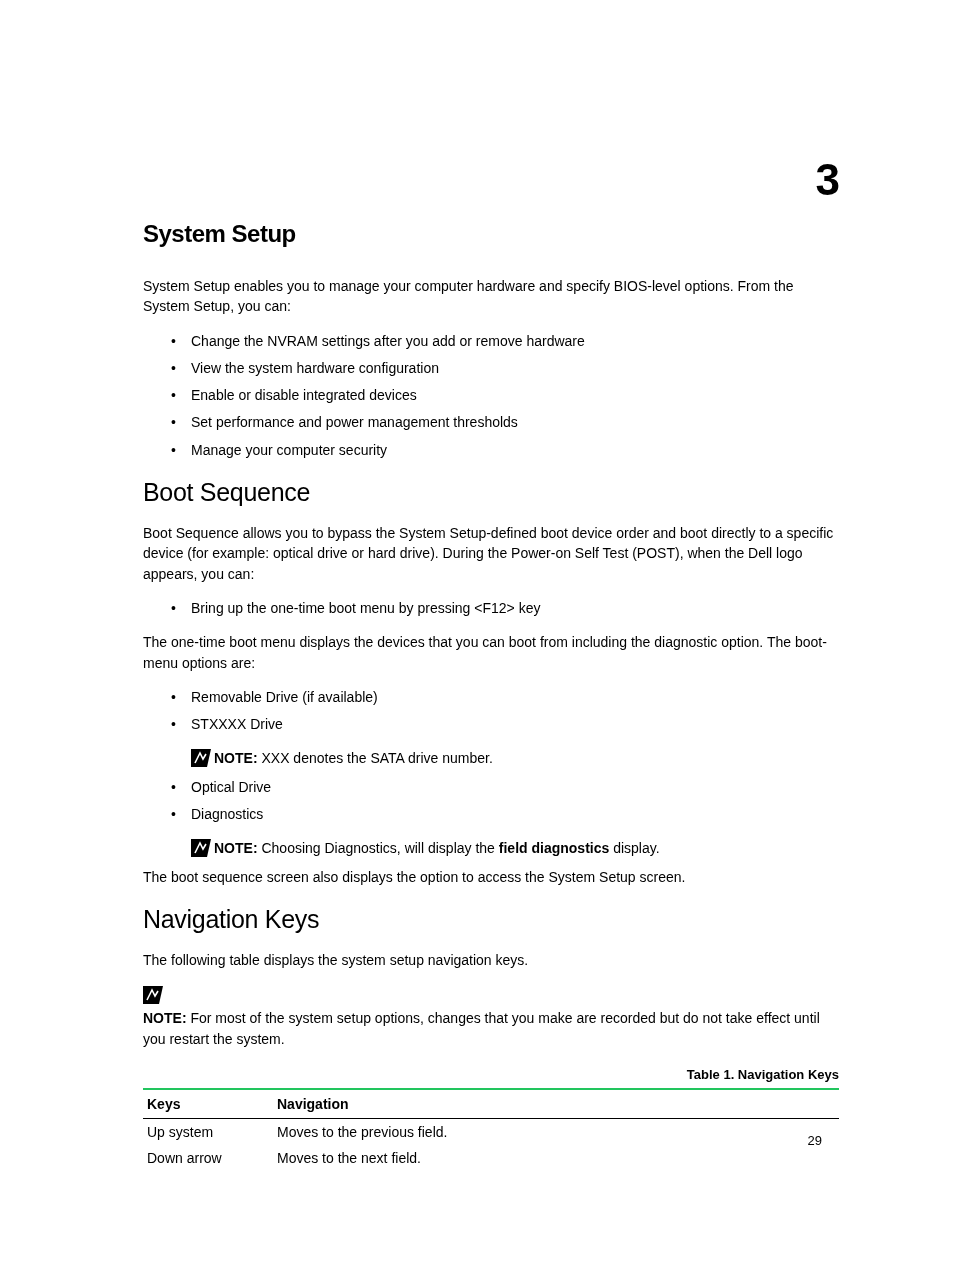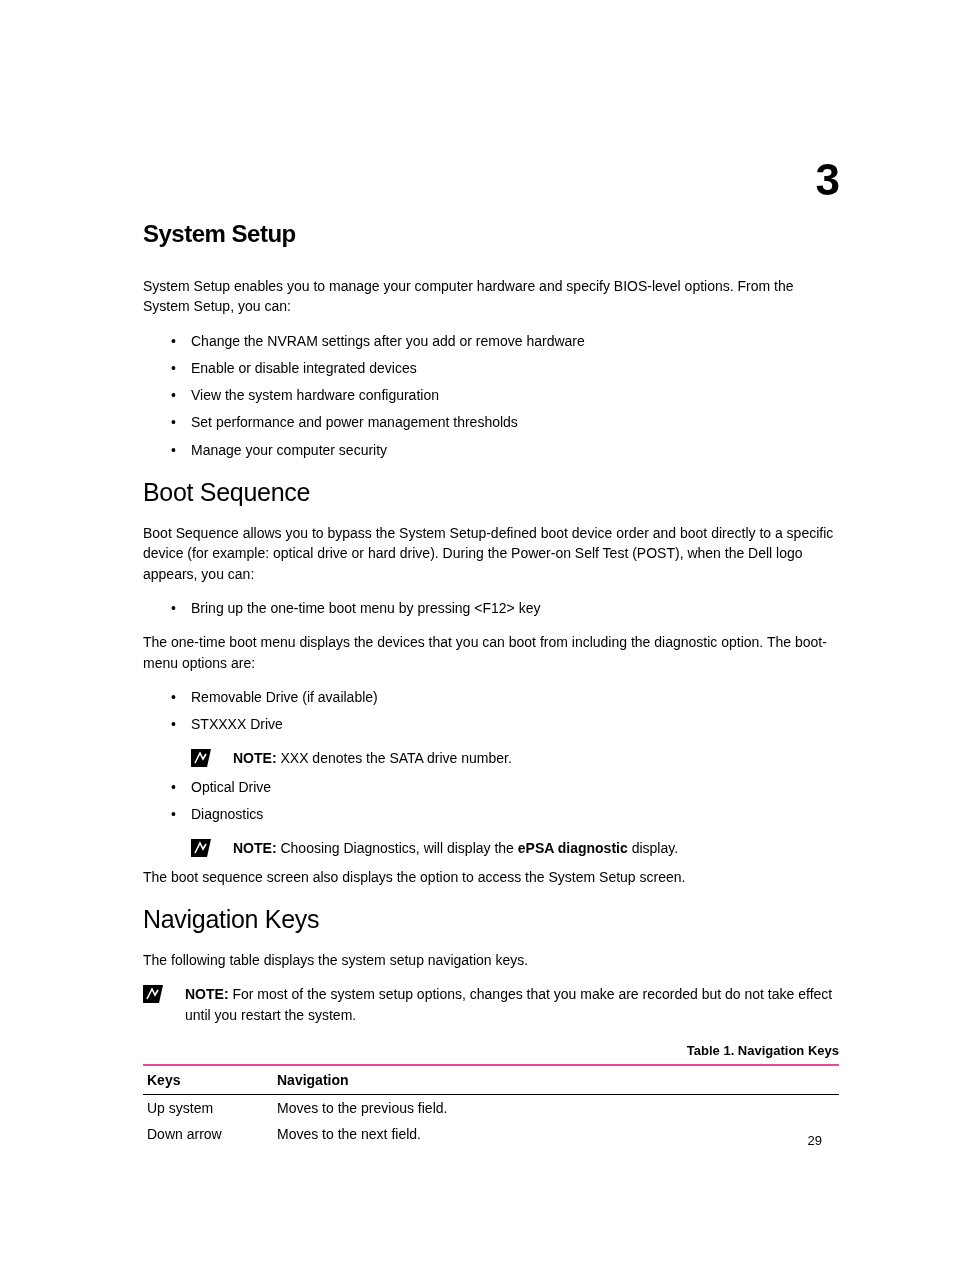--- a/index.html
+++ b/index.html
@@ -53,26 +53,26 @@
   ul > li::before {
     content: "•";
     position: absolute;
     left: 28px;
     top: 0;
     font-size: 14px;
   }
   .note-row {
     display: flex;
     align-items: flex-start;
-    gap: 22px;
+    gap: 3px;
     margin: 6px 0 8px 48px;
     font-size: 14px;
     line-height: 1.45;
   }
-  .note-row.outdent { margin-left: 0; }
+  .note-row.outdent { margin-left: 0; flex-direction: column; }
   .note-icon {
     flex: 0 0 20px;
     width: 20px;
     height: 18px;
     margin-top: 1px;
   }
   .note-text { flex: 1; }
   .bold { font-weight: 700; }
   .table-caption {
     font-size: 13px;
@@ -80,21 +80,21 @@
     margin-top: 18px;
     margin-bottom: 6px;
     text-align: right;
   }
   table {
     width: 100%;
     border-collapse: collapse;
     font-size: 14px;
   }
   thead tr {
-    border-top: 2px solid #ec4899;
+    border-top: 2px solid #22c55e;
     border-bottom: 1px solid #000;
   }
   th {
     text-align: left;
     font-weight: 700;
     padding: 6px 4px;
   }
   td {
     padding: 5px 4px;
     vertical-align: top;
@@ -111,22 +111,22 @@
 <body>
 
 <div class="chapter-num">3</div>
 
 <h1>System Setup</h1>
 
 <p>System Setup enables you to manage your computer hardware and specify BIOS-level options. From the System Setup, you can:</p>
 
 <ul>
   <li>Change the NVRAM settings after you add or remove hardware</li>
+  <li>View the system hardware configuration</li>
   <li>Enable or disable integrated devices</li>
-  <li>View the system hardware configuration</li>
   <li>Set performance and power management thresholds</li>
   <li>Manage your computer security</li>
 </ul>
 
 <h2>Boot Sequence</h2>
 
 <p>Boot Sequence allows you to bypass the System Setup-defined boot device order and boot directly to a specific device (for example: optical drive or hard drive). During the Power-on Self Test (POST), when the Dell logo appears, you can:</p>
 
 <ul>
   <li>Bring up the one-time boot menu by pressing &lt;F12&gt; key</li>
@@ -153,21 +153,21 @@
   <li>Optical Drive</li>
   <li>Diagnostics</li>
 </ul>
 
 <div class="note-row">
   <svg class="note-icon" viewBox="0 0 20 18">
     <polygon points="0,0 20,0 16,18 0,18" fill="#000"></polygon>
     <path d="M4 14 L9 4 L12 10 L15 5" stroke="#fff" stroke-width="1.6" fill="none"></path>
   </svg>
   <div class="note-text">
-    <span class="bold">NOTE: </span><span>Choosing Diagnostics, will display the </span><span class="bold">ePSA diagnostic</span><span> display.</span>
+    <span class="bold">NOTE: </span><span>Choosing Diagnostics, will display the </span><span class="bold">field diagnostics</span><span> display.</span>
   </div>
 </div>
 
 <p>The boot sequence screen also displays the option to access the System Setup screen.</p>
 
 <h2>Navigation Keys</h2>
 
 <p>The following table displays the system setup navigation keys.</p>
 
 <div class="note-row outdent">

